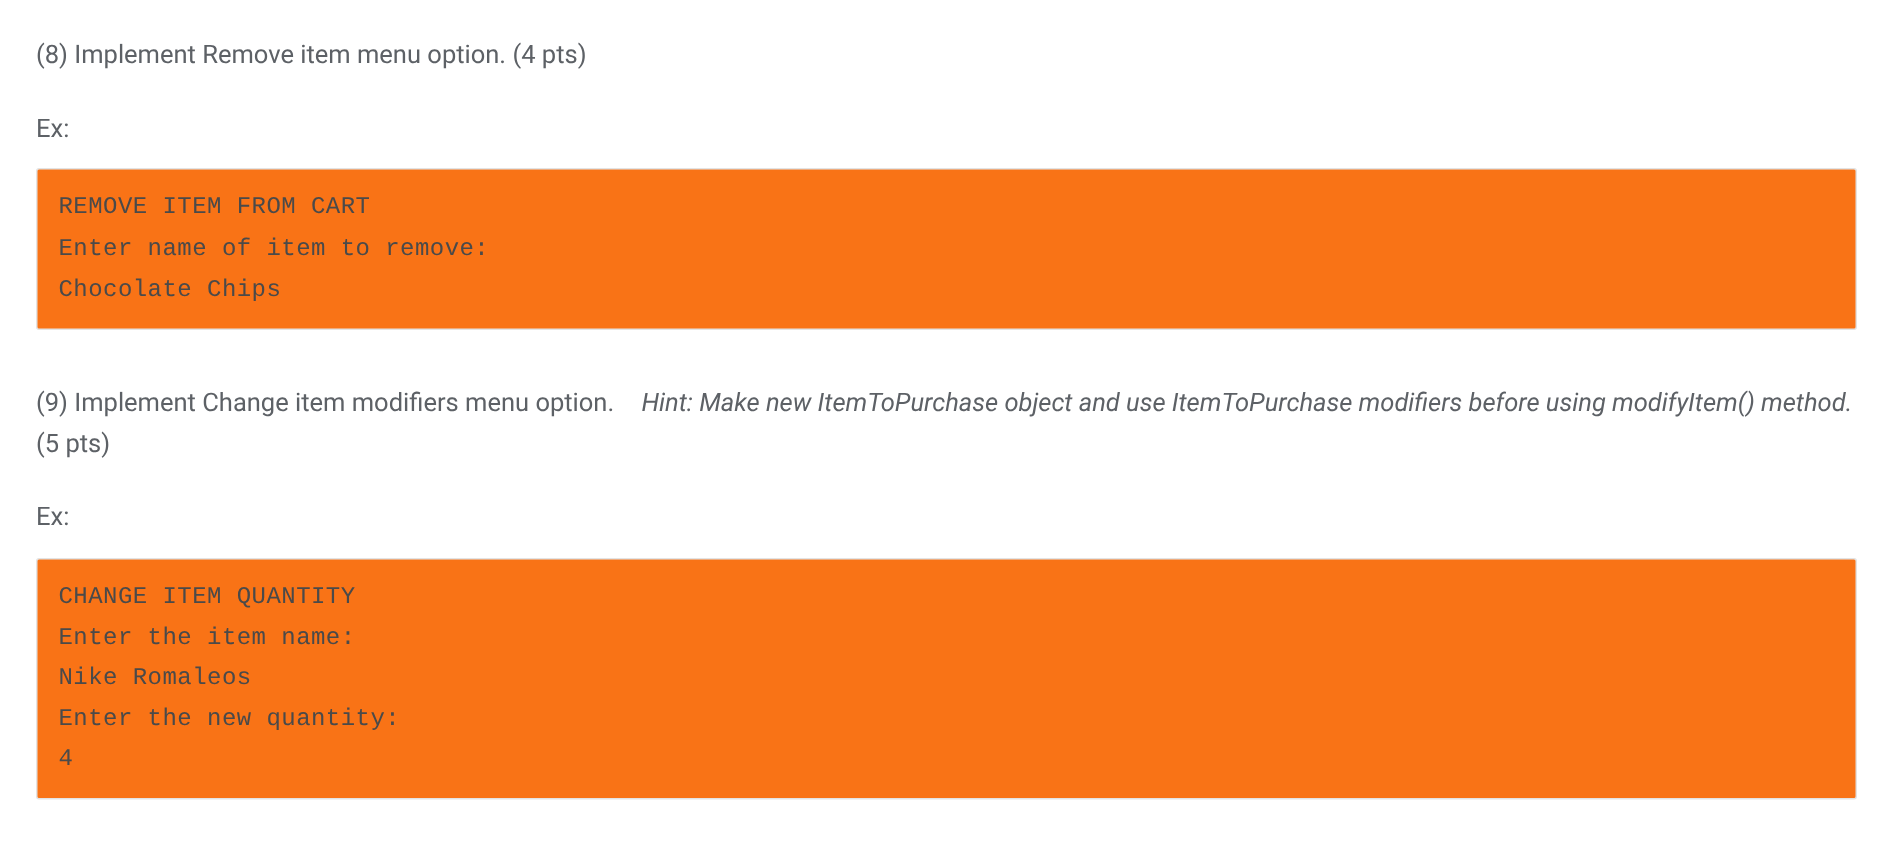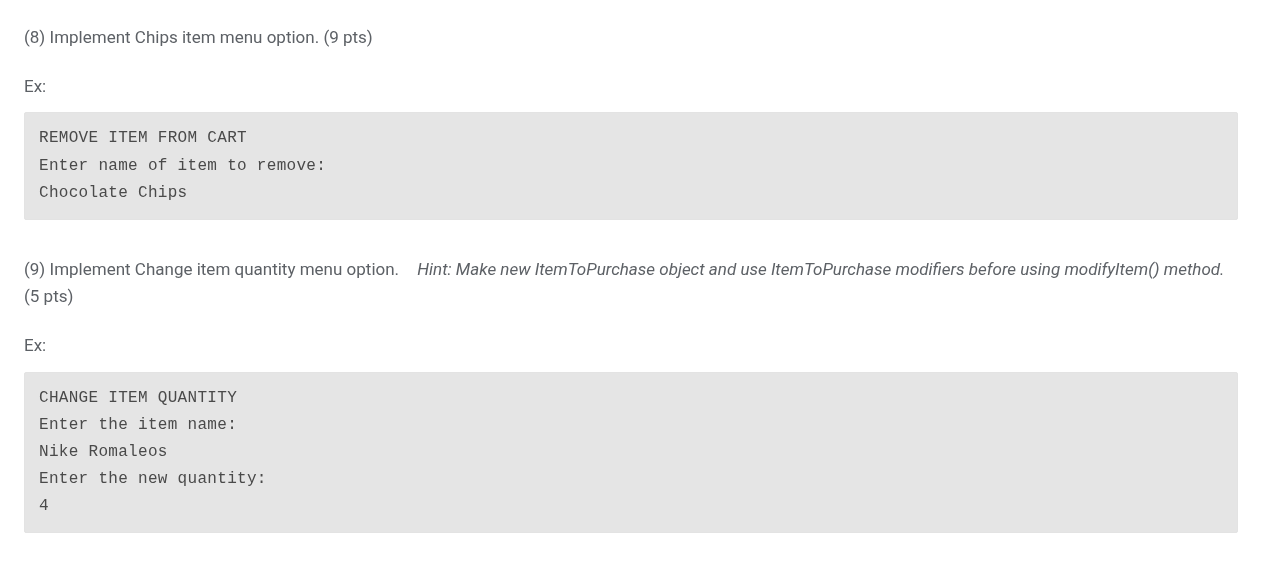--- a/index.html
+++ b/index.html
@@ -18,21 +18,21 @@
     }
     p {
       margin-bottom: 20px;
       color: #5d6166;
     }
     .hint {
       font-style: italic;
       margin-left: 14px;
     }
     pre {
-      background: #e5e5e5;
+      background: #f97316;
       border: 1px solid #e3e3e3;
       padding: 12px 14px;
       font-family: "Courier New", Courier, monospace;
       font-size: 16px;
       color: #4a4a4a;
       white-space: pre-wrap;
       word-wrap: break-word;
       line-height: 1.7;
       letter-spacing: 0.3px;
       margin-bottom: 36px;
@@ -43,33 +43,33 @@
     }
     .section-text {
       margin-bottom: 22px;
     }
   </style>
 </head>
 <body>
 
 <p class="section-text">
   <span>(8)</span>
-  <span>Implement Chips item menu option.</span>
-  <span>(9 pts)</span>
+  <span>Implement Remove item menu option.</span>
+  <span>(4 pts)</span>
 </p>
 
 <p class="ex-label">Ex:</p>
 
 <pre>REMOVE ITEM FROM CART
 Enter name of item to remove:
 Chocolate Chips</pre>
 
 <p class="section-text">
   <span>(9)</span>
-  <span>Implement Change item quantity menu option.</span>
+  <span>Implement Change item modifiers menu option.</span>
   <span class="hint">Hint: Make new ItemToPurchase object and use ItemToPurchase modifiers before using modifyItem() method.</span>
   <span>(5 pts)</span>
 </p>
 
 <p class="ex-label">Ex:</p>
 
 <pre>CHANGE ITEM QUANTITY
 Enter the item name:
 Nike Romaleos
 Enter the new quantity:

